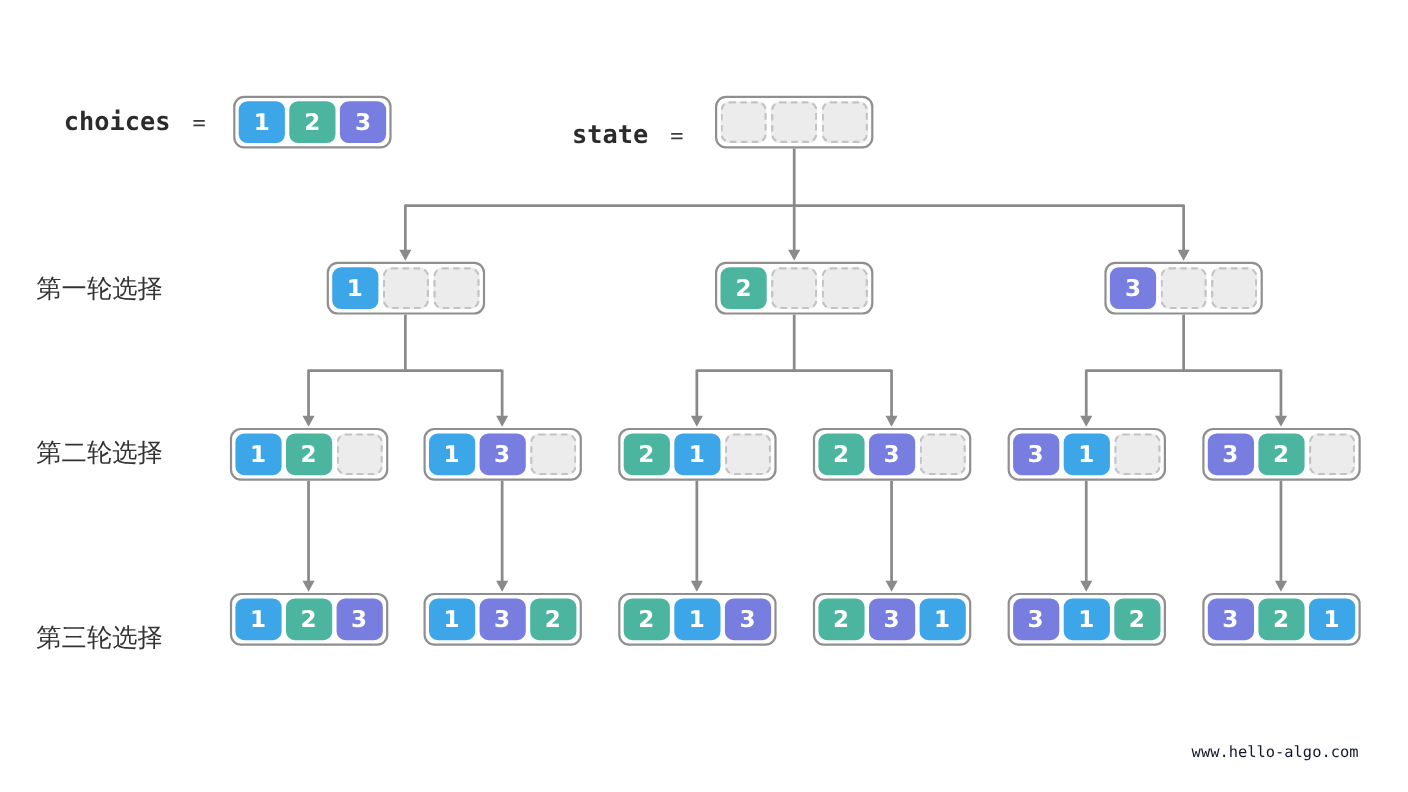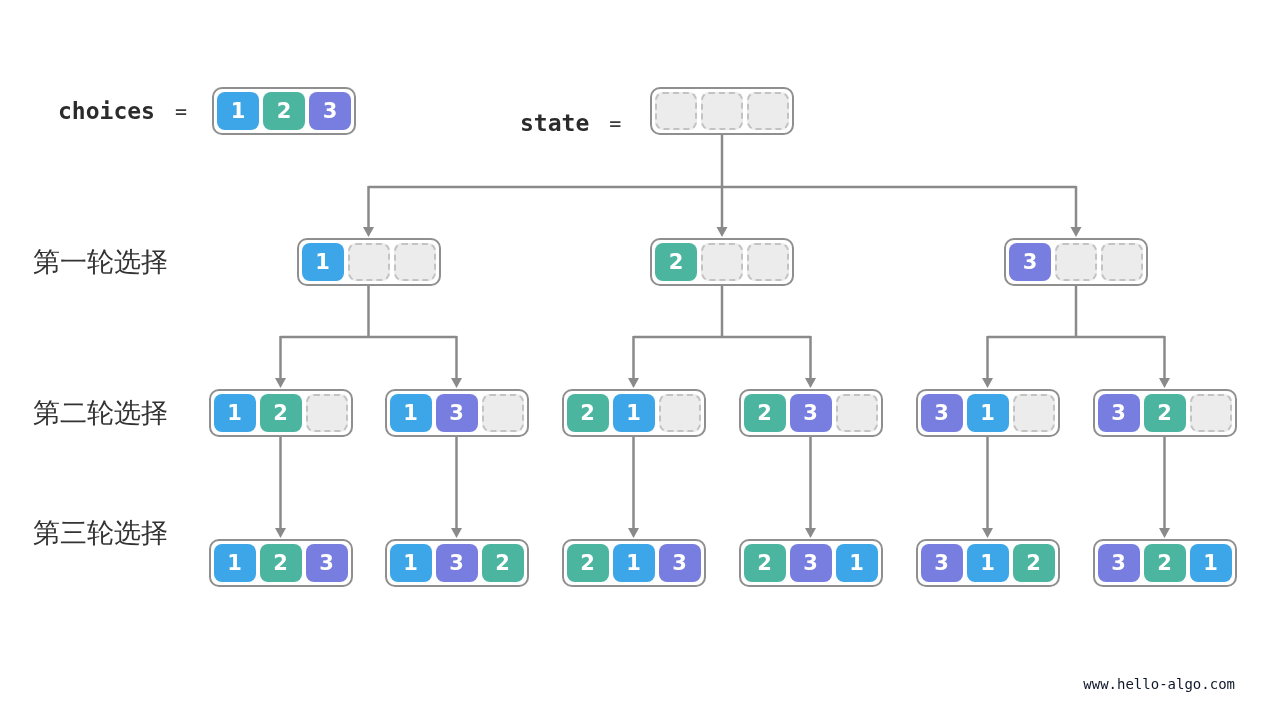--- a/index.html
+++ b/index.html
@@ -15,21 +15,21 @@
   }
   .cell {
     box-sizing:border-box; width:42px; height:38px; border-radius:8px;
     flex:0 0 auto; display:flex; align-items:center; justify-content:center;
     color:#ffffff; font-family:"DejaVu Sans", sans-serif; font-size:21px; font-weight:bold;
   }
   .cell.empty { background:#ececec; border:2px dashed #c3c3c3; }
   .hdr-group { position:absolute; height:48px; display:flex; align-items:center; z-index:2; }
   .hdr-label { font-family:"DejaVu Sans Mono", monospace; font-weight:bold; font-size:23px; color:#2b2b2b; }
   .hdr-eq { font-family:"DejaVu Sans Mono", monospace; font-size:20px; color:#3a3a3a; margin-left:20px; }
-  .row-label { position:absolute; left:33px; font-size:27px; color:#333333; z-index:2; line-height:26px; }
+  .row-label { position:absolute; left:33px; font-size:23px; color:#333333; z-index:2; line-height:26px; }
   .watermark { position:absolute; right:45px; top:676px; font-family:"DejaVu Sans Mono", monospace; font-size:14px; color:#0f172a; z-index:2; }
 </style>
 </head>
 <body>
 
 <div class="canvas" id="canvas">
 
   <svg class="connectors" id="connectors" width="1280" height="720">
       <line x1="722" y1="135" x2="722" y2="187" stroke="#8a8a8a" stroke-width="2.5"></line>
       <line x1="368.5" y1="187" x2="1076" y2="187" stroke="#8a8a8a" stroke-width="2.5"></line>
@@ -75,22 +75,22 @@
     <span class="hdr-label">choices</span>
     <span class="hdr-eq">=</span>
   </div>
 
   <div class="hdr-group" style="left:520px; top:99px;">
     <span class="hdr-label">state</span>
     <span class="hdr-eq">=</span>
   </div>
 
   <div class="row-label" style="top:249px;">第一轮选择</div>
-  <div class="row-label" style="top:400px;">第二轮选择</div>
-  <div class="row-label" style="top:520px;text-align:center;">第三轮选择</div>
+  <div class="row-label" style="top:400px;font-family:Liberation Mono, monospace;">第二轮选择</div>
+  <div class="row-label" style="top:566px;text-align:center;">第三轮选择</div>
 
   <div class="watermark">www.hello-algo.com</div>
 
 <div class="node" style="left: 212px; top: 87px;">
       <div class="cell" style="background: rgb(60, 166, 232);">1</div>
       <div class="cell" style="background: rgb(76, 181, 160);">2</div>
       <div class="cell" style="background: rgb(120, 125, 224);">3</div>
     </div>
     <div class="node" style="left: 650px; top: 87px;">
       <div class="cell empty"></div>

